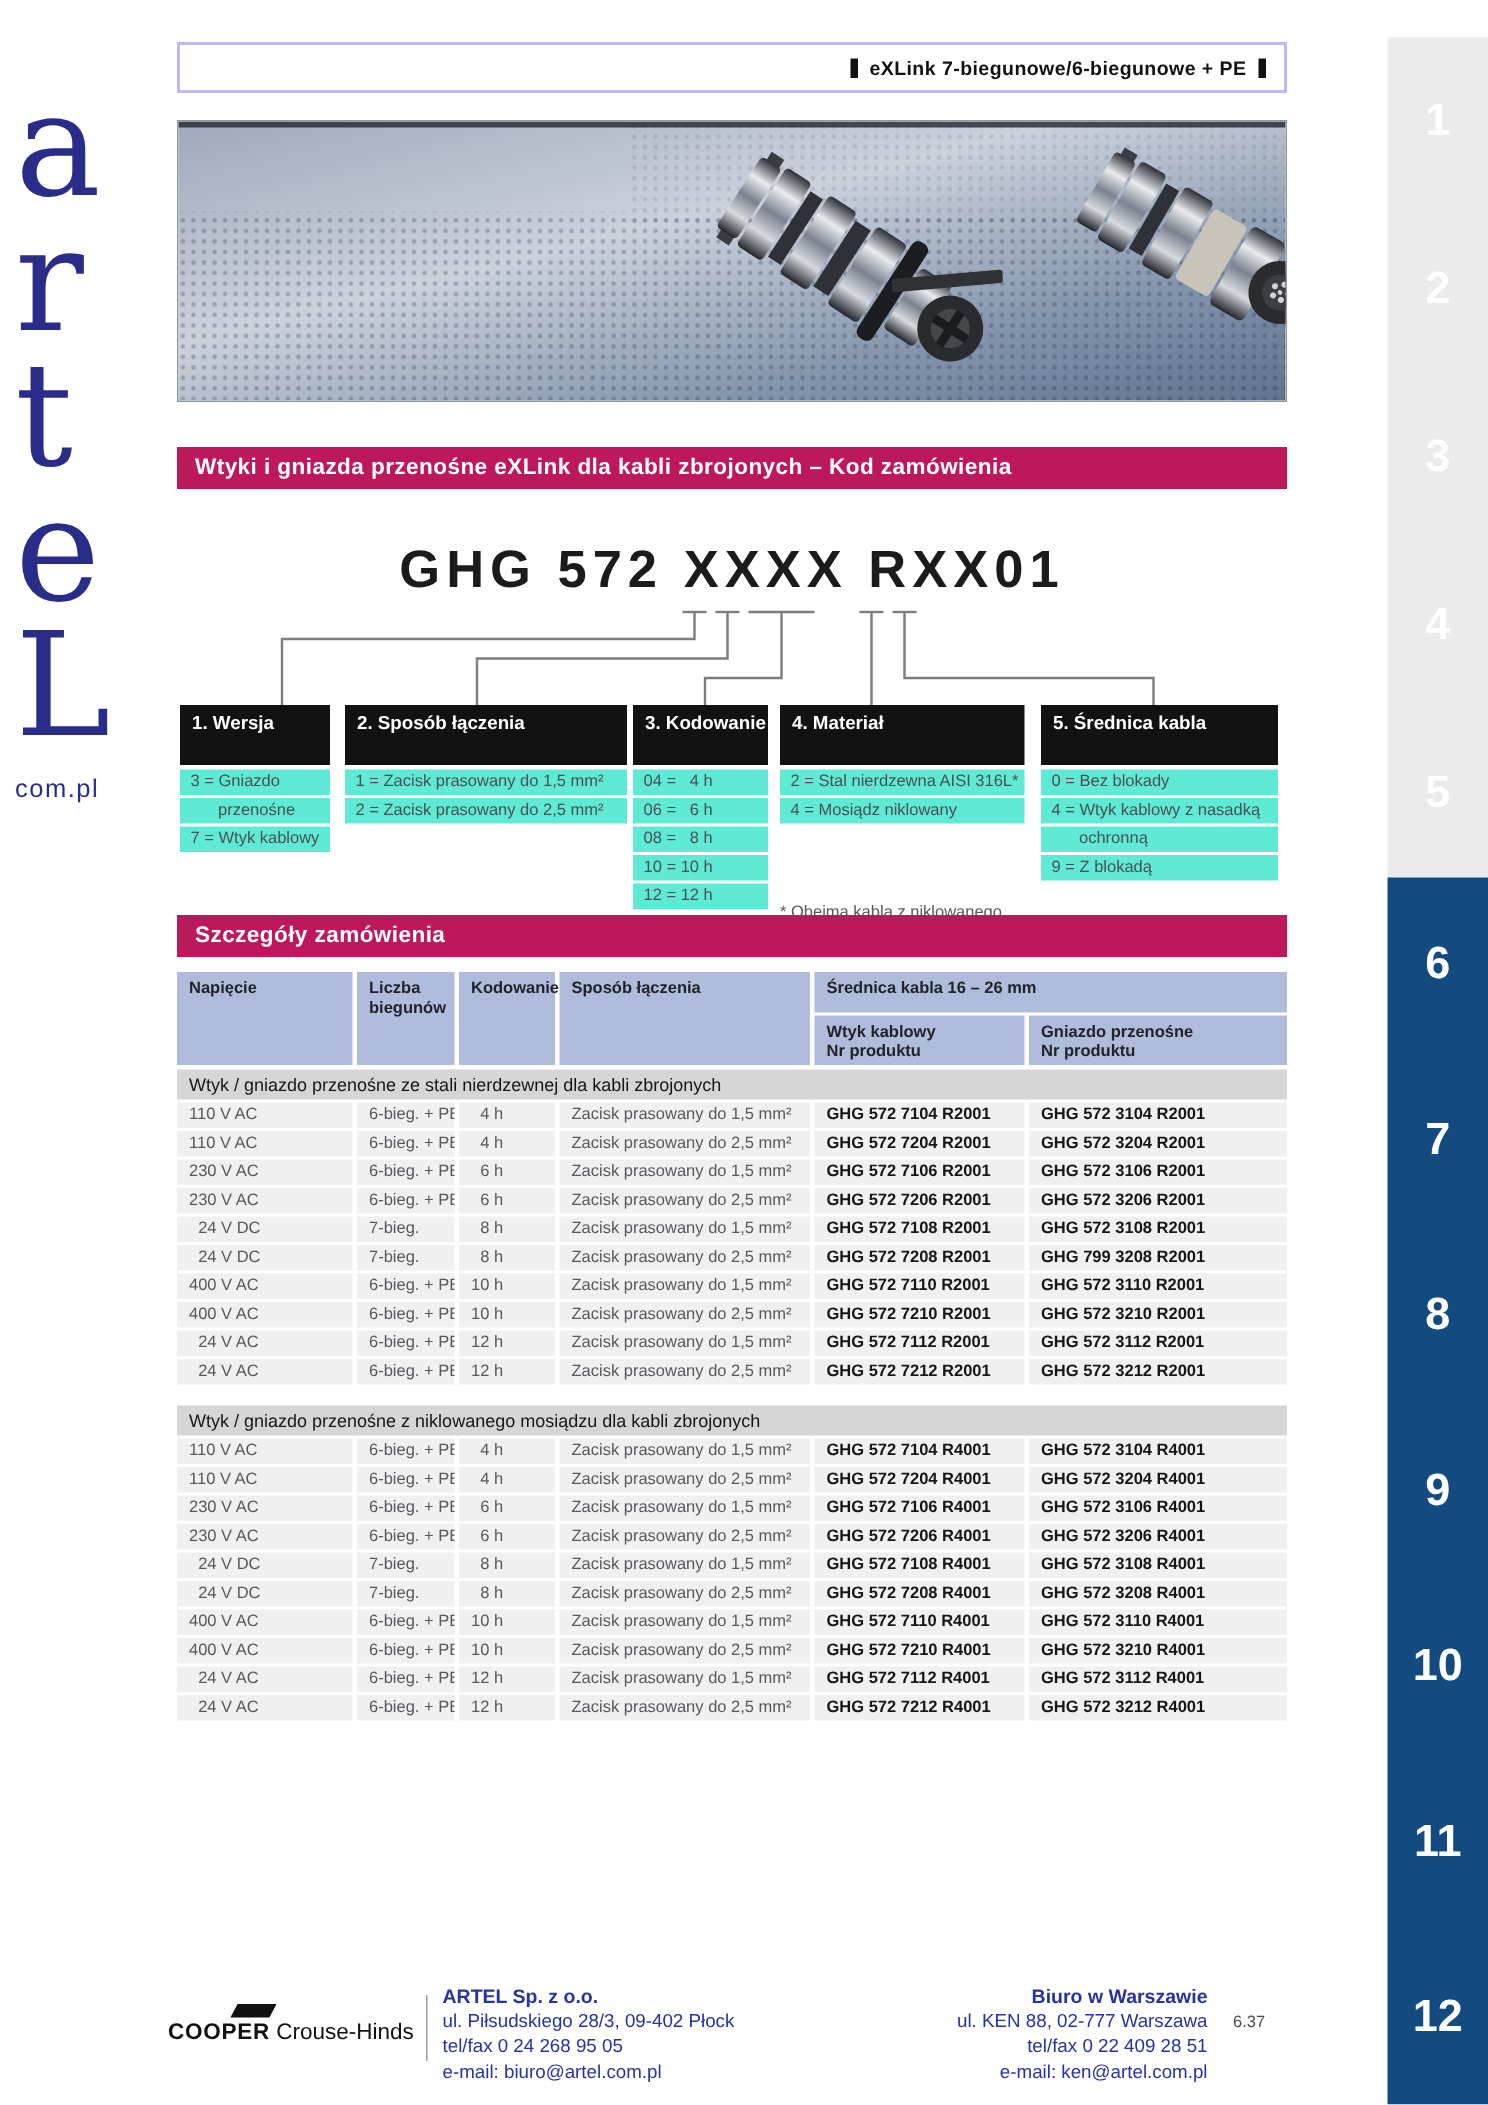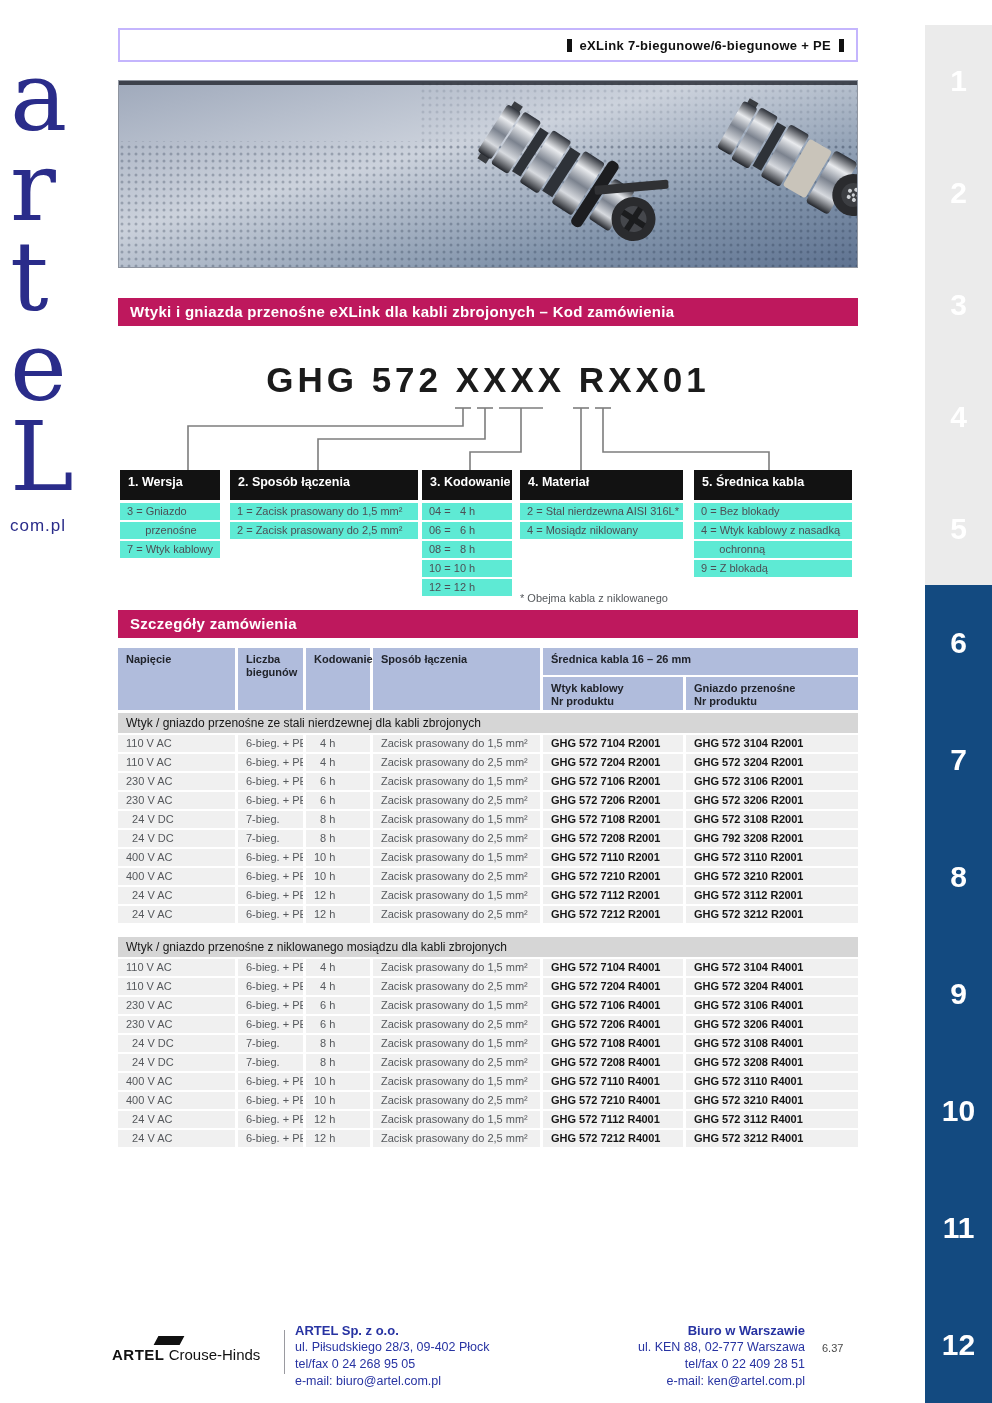--- a/index.html
+++ b/index.html
@@ -45,21 +45,21 @@
 
   
   .opt-wrap{position:absolute;top:470px;left:0;width:740px;height:140px;}
   .opt-box{position:absolute;top:0;}
   .opt-box1{left:2px;width:100px;}
   .opt-box2{left:112px;width:188px;}
   .opt-box3{left:304px;width:90px;}
   .opt-box4{left:402px;width:163px;}
   .opt-box5{left:576px;width:158px;}
   .opt-head{background:#121212;color:#fff;font-weight:bold;font-size:12.5px;
-            height:30px;line-height:25px;padding-left:8px;margin-bottom:3px;}
+            height:40px;line-height:25px;padding-left:8px;margin-bottom:3px;}
   .opt-row{background:#5eead4;height:17px;line-height:17px;font-size:11px;
            color:#4c4f55;padding-left:7px;margin-bottom:2px;white-space:pre;}
   .opt-note{margin-top:3px;font-size:11px;line-height:16px;color:#55585c;white-space:pre;}
   .opt-note div{white-space:pre;}
 
   
   .table-wrap{position:absolute;top:648px;left:0;width:740px;}
   .thead{display:grid;grid-template-columns:117px 65px 64px 167px 140px 1fr;
          grid-template-rows:27px 33px;gap:2px 3px;margin-bottom:3px;}
   .th{background:#b0bcdc;font-size:11px;font-weight:bold;color:#20232a;
@@ -325,21 +325,21 @@
         <span class="td">Zacisk prasowany do 1,5 mm²</span>
         <span class="td pn">GHG 572 7108 R2001</span>
         <span class="td pn">GHG 572 3108 R2001</span>
       </div>
         <div class="trow">
         <span class="td">  24 V DC</span>
         <span class="td">7-bieg.</span>
         <span class="td">  8 h</span>
         <span class="td">Zacisk prasowany do 2,5 mm²</span>
         <span class="td pn">GHG 572 7208 R2001</span>
-        <span class="td pn">GHG 792 3208 R2001</span>
+        <span class="td pn">GHG 799 3208 R2001</span>
       </div>
         <div class="trow">
         <span class="td">400 V AC</span>
         <span class="td">6-bieg. + PE</span>
         <span class="td">10 h</span>
         <span class="td">Zacisk prasowany do 1,5 mm²</span>
         <span class="td pn">GHG 572 7110 R2001</span>
         <span class="td pn">GHG 572 3110 R2001</span>
       </div>
         <div class="trow">
@@ -453,21 +453,21 @@
       </div>
       </div>
   </div>
 
 </div>
 
 <div class="footer">
   <div class="cooper">
     <div class="cooper-flag"></div>
     <div class="cooper-text">
-      <span class="cooper-bold">ARTEL</span>
+      <span class="cooper-bold">COOPER</span>
       <span>Crouse-Hinds</span>
     </div>
   </div>
   <div class="foot-div"></div>
   <div class="addr addr-left">
     <div class="t">ARTEL Sp. z o.o.</div>
     <div>ul. Piłsudskiego 28/3, 09-402 Płock</div>
     <div>tel/fax 0 24 268 95 05</div>
     <div>e-mail: biuro@artel.com.pl</div>
   </div>

